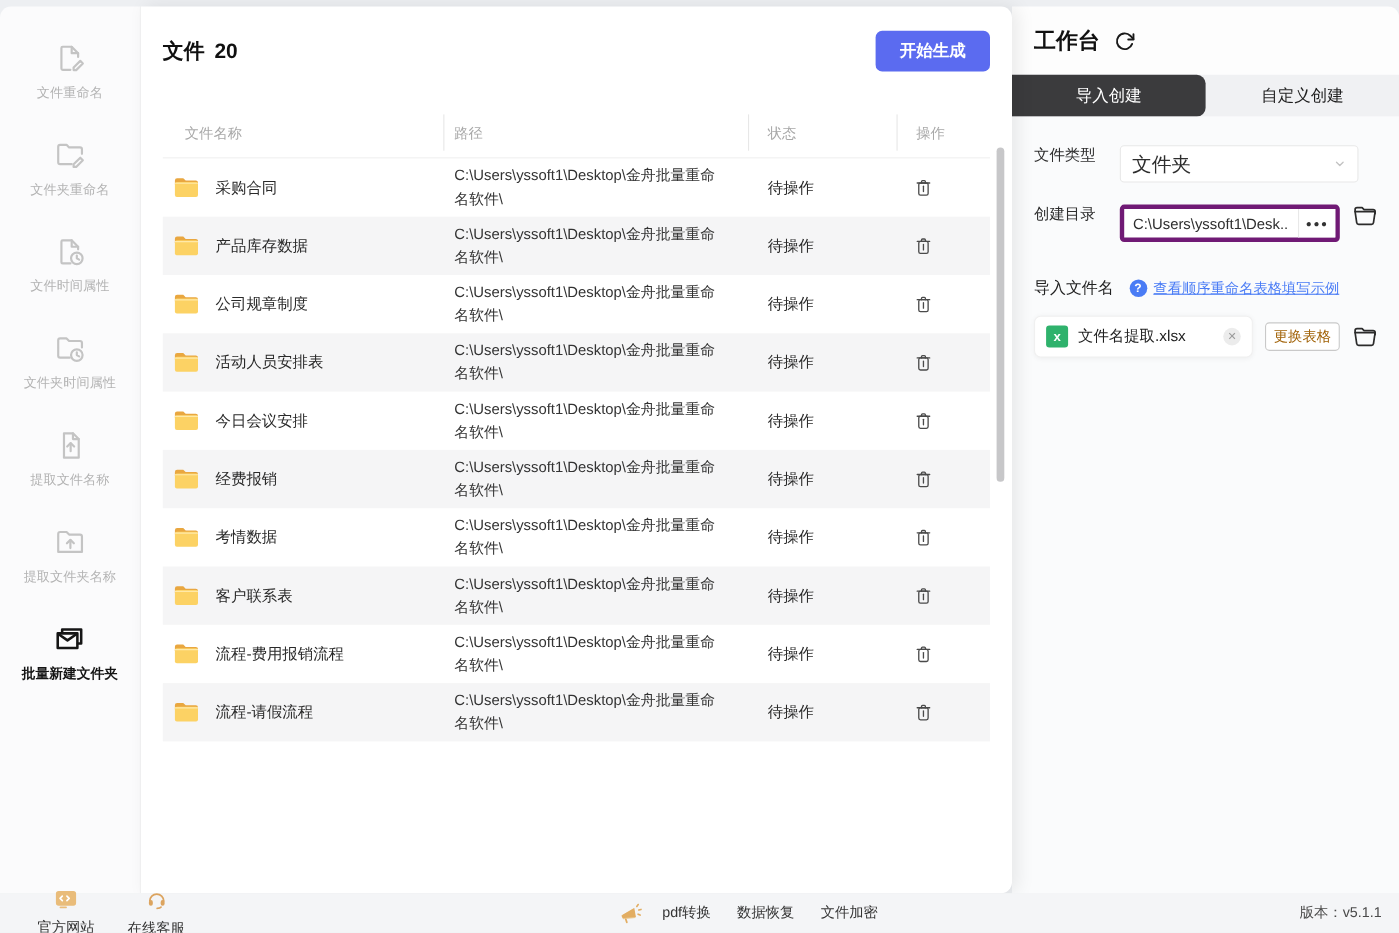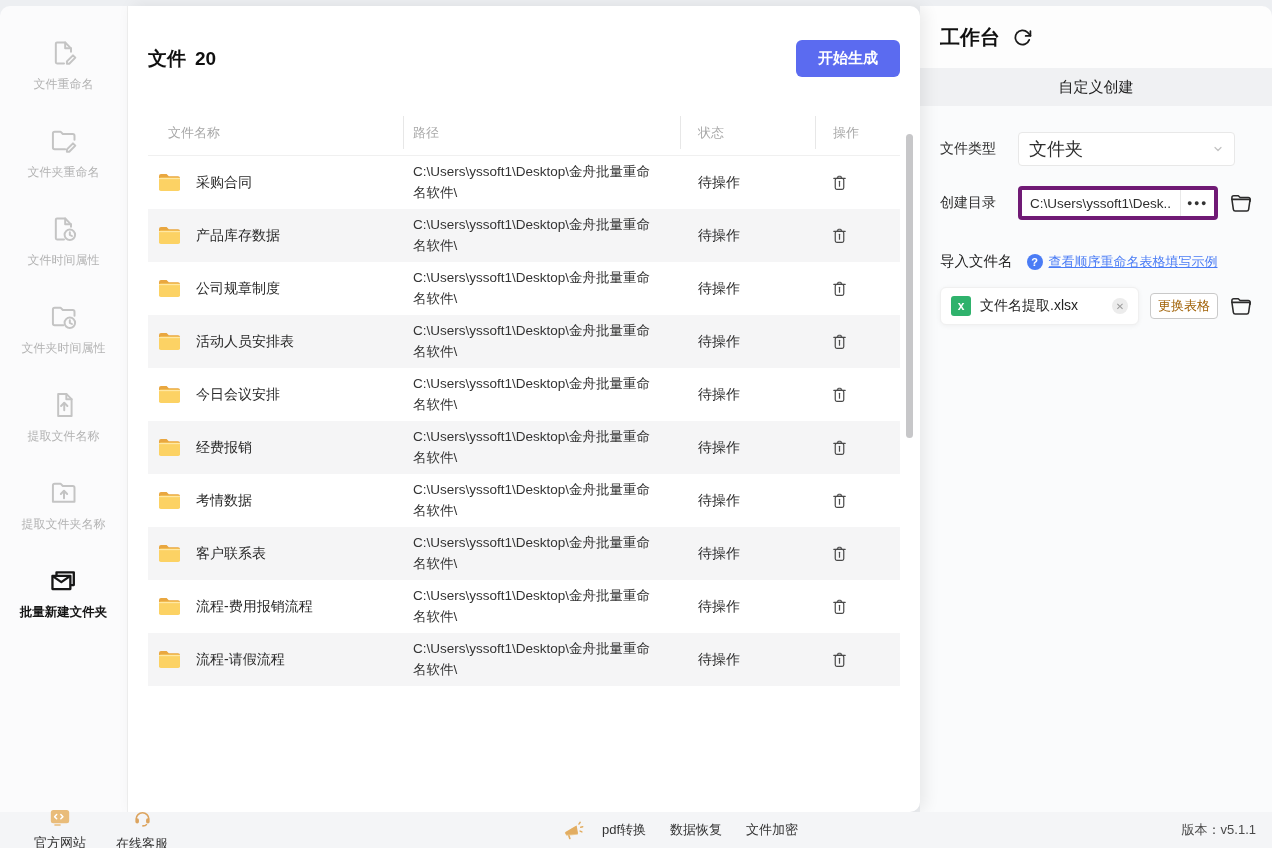--- a/index.html
+++ b/index.html
@@ -30,21 +30,21 @@
   .side-item.active { color:#161616; }
   .side-item.active .lbl { color:#141414; font-weight:bold; font-size:12.5px; }
 
   
   .card {
     width:792px; background:#ffffff; position:relative;
     border-radius:10px; border-top-left-radius:0; border-bottom-left-radius:0;
     box-shadow: 5px 0 16px rgba(0,0,0,.08);
     padding:0 20px;
   }
-  .card-head { display:flex; justify-content:space-between; align-items:center; padding-top:34px; }
+  .card-head { display:flex; justify-content:space-between; align-items:center; padding-top:22px; }
   .page-title { font-size:19px; font-weight:bold; color:#101010; display:flex; gap:9px; align-items:baseline;}
   .gen-btn {
     background:#5b6bf0; color:#fff; border:none; cursor:pointer;
     width:104px; height:37px; border-radius:6px; font-size:15px; font-weight:bold;
     font-family:inherit;
     text-align:center;
   }
   .table { margin-top:33px; }
   .thead { display:flex; height:46px; align-items:center; color:#a8a8a8; font-size:13px;
            border-bottom:1px solid #f0f0f0; }
@@ -76,21 +76,21 @@
   .panel { flex:1; display:flex; flex-direction:column; background:#fdfdfd;
            border-top-right-radius:10px; min-width:0; }
   .panel-head { height:62px; display:flex; align-items:center; gap:13px; padding-left:20px; }
   .panel-title { font-size:20px; font-weight:bold; color:#101010; }
   .refresh-btn { background:none; border:none; cursor:pointer; padding:0; color:#1a1a1a; display:flex; }
   .tabs { display:flex; height:38px; background:#f0f1f3; flex-shrink:0; }
   .tab { flex:1; display:flex; align-items:center; justify-content:center;
          font-size:15px; color:#1f1f1f; cursor:pointer; }
   .tab.active { background:#3b3b3d; color:#fff; border-top-right-radius:8px; border-bottom-right-radius:8px; }
   .form { flex:1; background:#fafbfc; padding:26px 20px 0 20px; }
-  .frow { display:flex; align-items:center; margin-bottom:20px; }
+  .frow { display:flex; margin-bottom:20px; }
   .flabel { width:78px; font-size:14px; color:#2e2e2e; flex-shrink:0; }
   .selectbox {
     width:217px; height:34px; background:#fff; border:1px solid #e8e8e8; border-radius:4px;
     display:flex; align-items:center; justify-content:space-between;
     padding:0 10px; font-size:18px; color:#2e2e2e; cursor:pointer;
   }
   .selectbox .chev { color:#c2c2c2; display:flex; }
   .input-group {
     width:215px; height:34px; background:#fff; border:4px solid #701a75; border-radius:4px;
     display:flex; align-items:center; overflow:hidden;
@@ -496,20 +496,21 @@
         <span class="panel-title">工作台</span>
         <button class="refresh-btn">
           <svg width="19" height="19" viewBox="0 0 24 24" fill="none" stroke="currentColor" stroke-width="2.2" stroke-linecap="round" stroke-linejoin="round">
               <polyline points="22 4 22 10 16 10"></polyline>
               <path d="M20.49 15a9 9 0 1 1-2.12-9.36L22 9.5"></path>
             </svg>
         </button>
       </div>
 
       <div class="tabs">
+          <div class="tab active">导入创建</div>
           <div class="tab">自定义创建</div>
         </div>
 
       <div class="form">
         <div class="frow">
           <span class="flabel">文件类型</span>
           <div class="selectbox">
             <span>文件夹</span>
             <span class="chev">
               <svg width="12" height="12" viewBox="0 0 24 24" fill="none" stroke="currentColor" stroke-width="2.4" stroke-linecap="round" stroke-linejoin="round">

